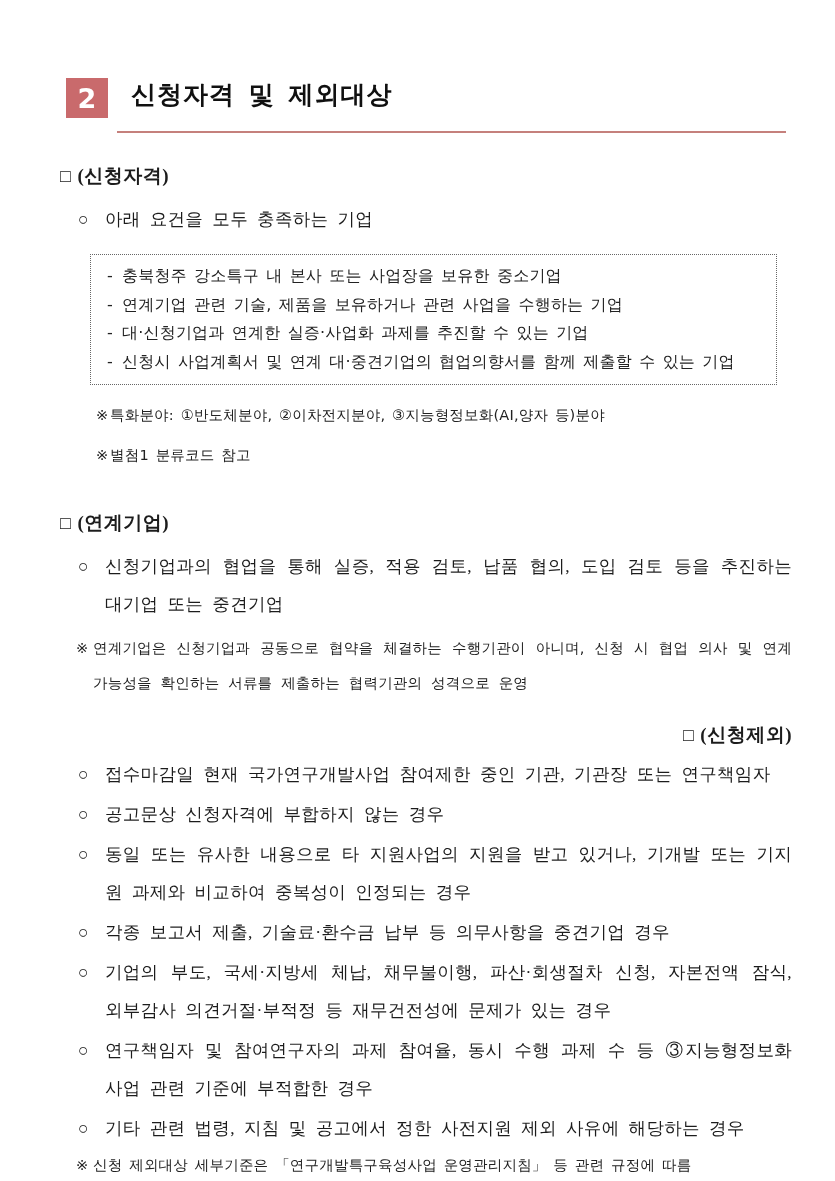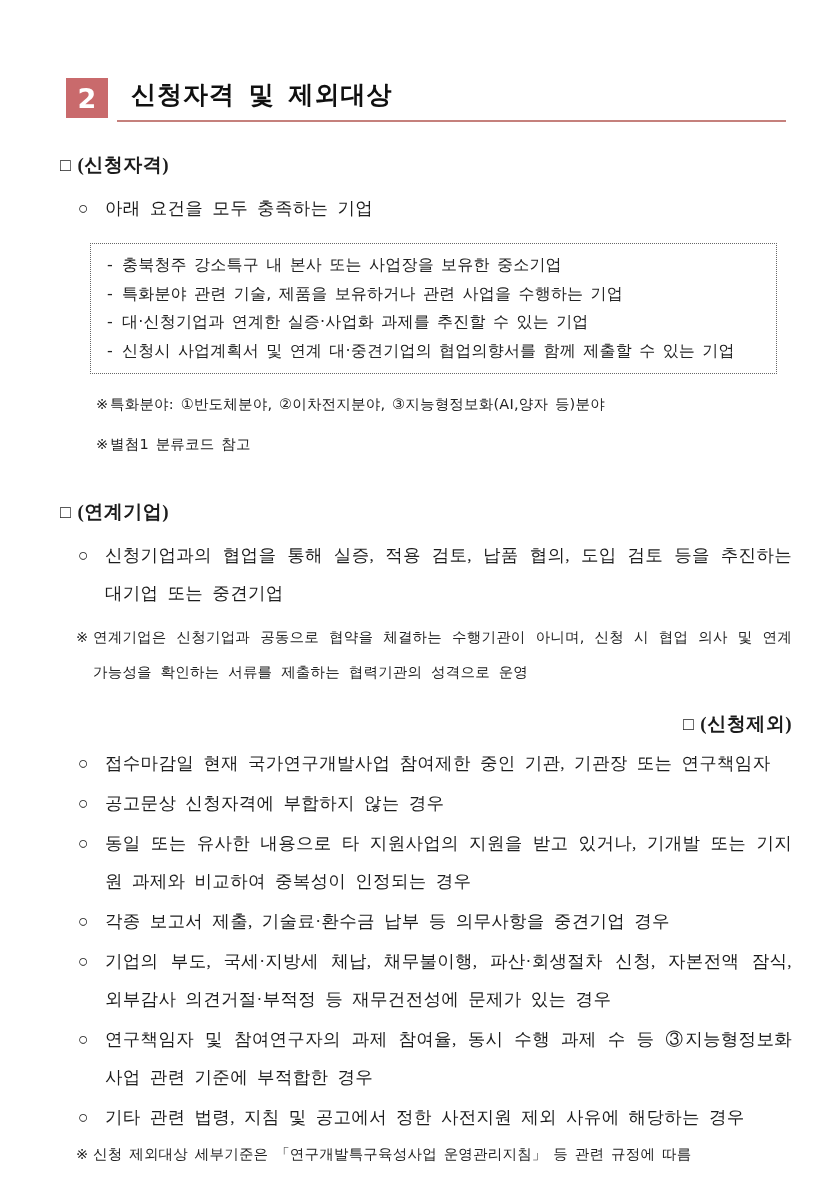--- a/index.html
+++ b/index.html
@@ -15,21 +15,21 @@
     width:42px; height:40px; flex:none;
     background:#c96a6c;
     color:#ffffff;
     font-family:"DejaVu Sans","Liberation Sans",sans-serif;
     font-weight:bold; font-size:27px;
     display:flex; align-items:center; justify-content:center;
   }
   .title-bar {
     flex:1; margin-left:9px;
     border-bottom:2px solid #c5807c;
-    padding:0 0 9px 14px;
+    padding:0 0 20px 14px;
     display:flex; align-items:center;
   }
   .page-title {
     font-family:"DejaVu Sans","Liberation Sans",sans-serif;
     font-weight:bold; font-size:25px; letter-spacing:1px; color:#101010;
     word-spacing:4px;
   }
 
   
   .content { width:732px; margin:0 0 0 60px; }
@@ -93,21 +93,21 @@
 
   <div class="circ-item">
     <span class="marker">○</span><span>아래 요건을 모두 충족하는 기업</span>
   </div>
 
   <div class="req-box">
     <div class="req-item">
       <span class="marker">-</span><span>충북청주 강소특구 내 본사 또는 사업장을 보유한 중소기업</span>
     </div>
     <div class="req-item">
-      <span class="marker">-</span><span>특화분야 관련 기술, 제품을 보유하거나 관련 사업을 수행하는 기업</span>
+      <span class="marker">-</span><span>연계기업 관련 기술, 제품을 보유하거나 관련 사업을 수행하는 기업</span>
     </div>
     <div class="req-item">
       <span class="marker">-</span><span>대·신청기업과 연계한 실증·사업화 과제를 추진할 수 있는 기업</span>
     </div>
     <div class="req-item">
       <span class="marker">-</span><span>신청시 사업계획서 및 연계 대·중견기업의 협업의향서를 함께 제출할 수 있는 기업</span>
     </div>
   </div>
 
   <div class="note lvl2" style="margin-top:14px;">

